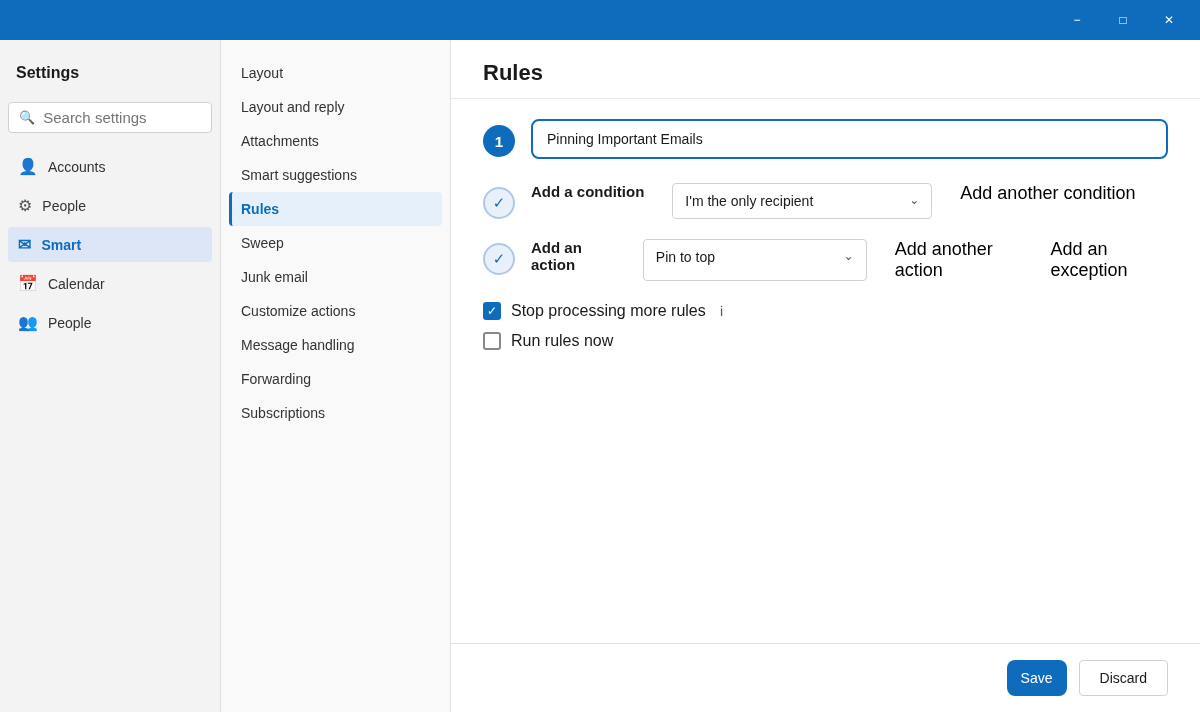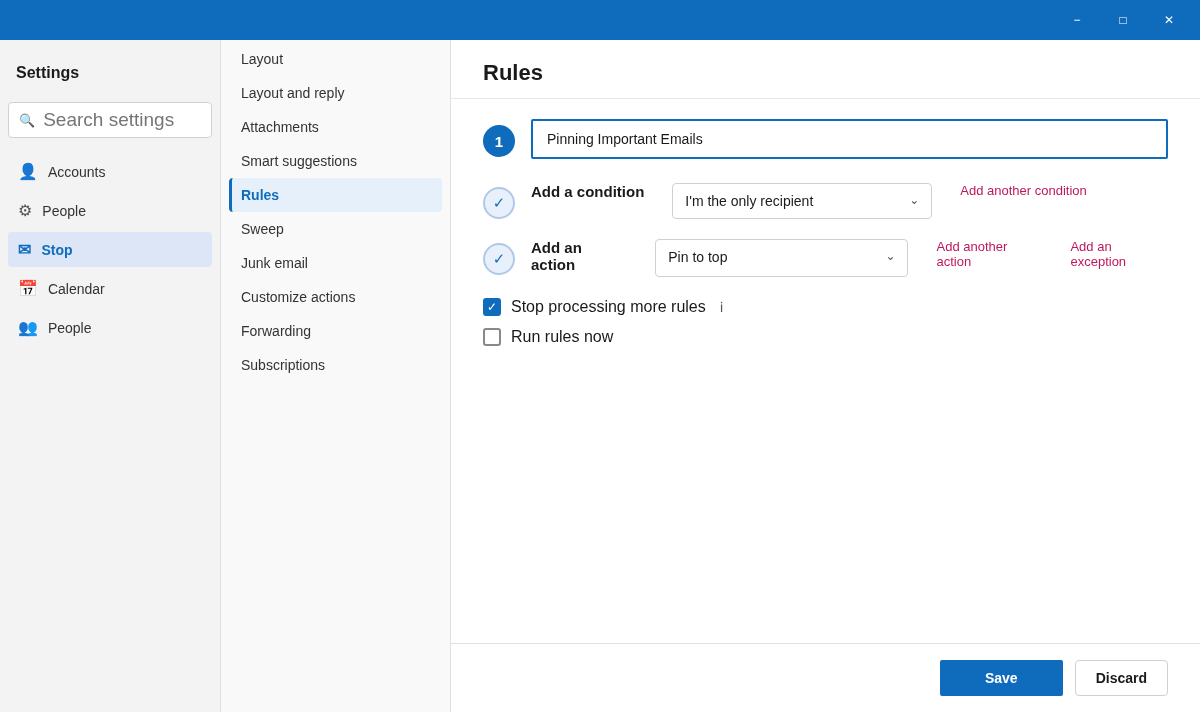--- a/index.html
+++ b/index.html
@@ -49,21 +49,21 @@
       display: flex;
       align-items: center;
       background: white;
       border: 1px solid #d1d1d1;
       border-radius: 4px;
       padding: 6px 10px;
       margin-bottom: 12px;
       gap: 8px;
     }
     .search-box input {
-      border: none; outline: none; font-size: 19px; background: transparent; width: 100%; color: #444;
+      border: none; outline: none; font-size: 15px; background: transparent; width: 100%; color: #444;
     }
     .search-icon-sm { color: #666; font-size: 13px; }
 
     .nav-item {
       display: flex;
       align-items: center;
       gap: 10px;
       padding: 8px 10px;
       border-radius: 4px;
       cursor: pointer;
@@ -76,21 +76,21 @@
       color: #0f6cbd;
     }
     .nav-icon { font-size: 16px; color: #555; }
     .nav-item.active .nav-icon { color: #0f6cbd; }
 
     
     .middle-panel {
       width: 230px;
       background: #f9f9f9;
       border-left: 1px solid #e0e0e0;
-      padding: 2px 8px;
+      padding: 16px 8px;
       flex-shrink: 0;
       overflow-y: auto;
     }
     .middle-item {
       padding: 9px 12px;
       border-radius: 4px;
       cursor: pointer;
       color: #333;
       font-size: 14px;
     }
@@ -140,21 +140,21 @@
       width: 32px; height: 32px;
       background: #0f6cbd;
       border-radius: 50%;
       display: flex; align-items: center; justify-content: center;
       color: white; font-weight: 700; font-size: 15px;
       flex-shrink: 0; margin-top: 6px;
     }
     .rule-name-input {
       flex: 1;
       border: 2px solid #0f6cbd;
-      border-radius: 2px;
+      border-radius: 8px;
       padding: 10px 14px;
       font-size: 14px;
       outline: none;
       color: #1a1a1a;
     }
 
     .section-block {
       display: flex;
       align-items: flex-start;
       gap: 16px;
@@ -180,23 +180,23 @@
       padding: 9px 12px;
       background: white;
       cursor: pointer;
       width: 260px;
       font-size: 14px;
       color: #1a1a1a;
     }
     .chevron-down { font-size: 12px; color: #555; }
 
     .add-link {
-      color: #be185d;
+      color: #000000;
       text-decoration: none;
-      font-size: 13px;
+      font-size: 18px;
       cursor: pointer;
       display: inline-block;
     }
 
     
     .checkbox-row {
       display: flex;
       align-items: center;
       gap: 10px;
       margin-bottom: 12px;
@@ -228,35 +228,34 @@
       border-top: 1px solid #e0e0e0;
       background: white;
       display: flex;
       justify-content: flex-end;
       gap: 12px;
     }
     .btn-save {
       background: #0f6cbd;
       color: white;
       border: none;
-      border-radius: 2px;
-      padding: 10px 45px;
-      font-size: 14px;
-      cursor: pointer;
-      font-weight: 700;
+      border-radius: 8px;
+      padding: 10px 14px;
+      font-size: 14px;
+      cursor: pointer;
+      font-weight: 400;
     }
     .btn-discard {
       background: white;
       color: #1a1a1a;
       border: 1px solid #d1d1d1;
       border-radius: 4px;
       padding: 4px 20px;
       font-size: 14px;
       cursor: pointer;
-      font-weight: bold;
     }
   </style>
 </head>
 <body>
 
 <div class="titlebar">
   <button class="titlebar-btn">−</button>
   <button class="titlebar-btn">□</button>
   <button class="titlebar-btn close">✕</button>
 </div>
@@ -272,41 +271,42 @@
     <div class="nav-item">
       <span class="nav-icon">👤</span>
       <span>Accounts</span>
     </div>
     <div class="nav-item">
       <span class="nav-icon">⚙</span>
       <span>People</span>
     </div>
     <div class="nav-item active">
       <span class="nav-icon">✉</span>
-      <span>Stop</span>
+      <span>Smart</span>
     </div>
     <div class="nav-item">
       <span class="nav-icon">📅</span>
       <span>Calendar</span>
     </div>
     <div class="nav-item">
       <span class="nav-icon">👥</span>
       <span>People</span>
     </div>
   </div>
 
   <div class="middle-panel">
     <div class="middle-item">Layout</div>
     <div class="middle-item">Layout and reply</div>
     <div class="middle-item">Attachments</div>
     <div class="middle-item">Smart suggestions</div>
     <div class="middle-item active">Rules</div>
     <div class="middle-item">Sweep</div>
     <div class="middle-item">Junk email</div>
     <div class="middle-item">Customize actions</div>
+    <div class="middle-item">Message handling</div>
     <div class="middle-item">Forwarding</div>
     <div class="middle-item">Subscriptions</div>
   </div>
 
   <div class="main-content">
     <div class="main-header">
       <div class="main-title">Rules</div>
     </div>
 
     <div class="main-body">

